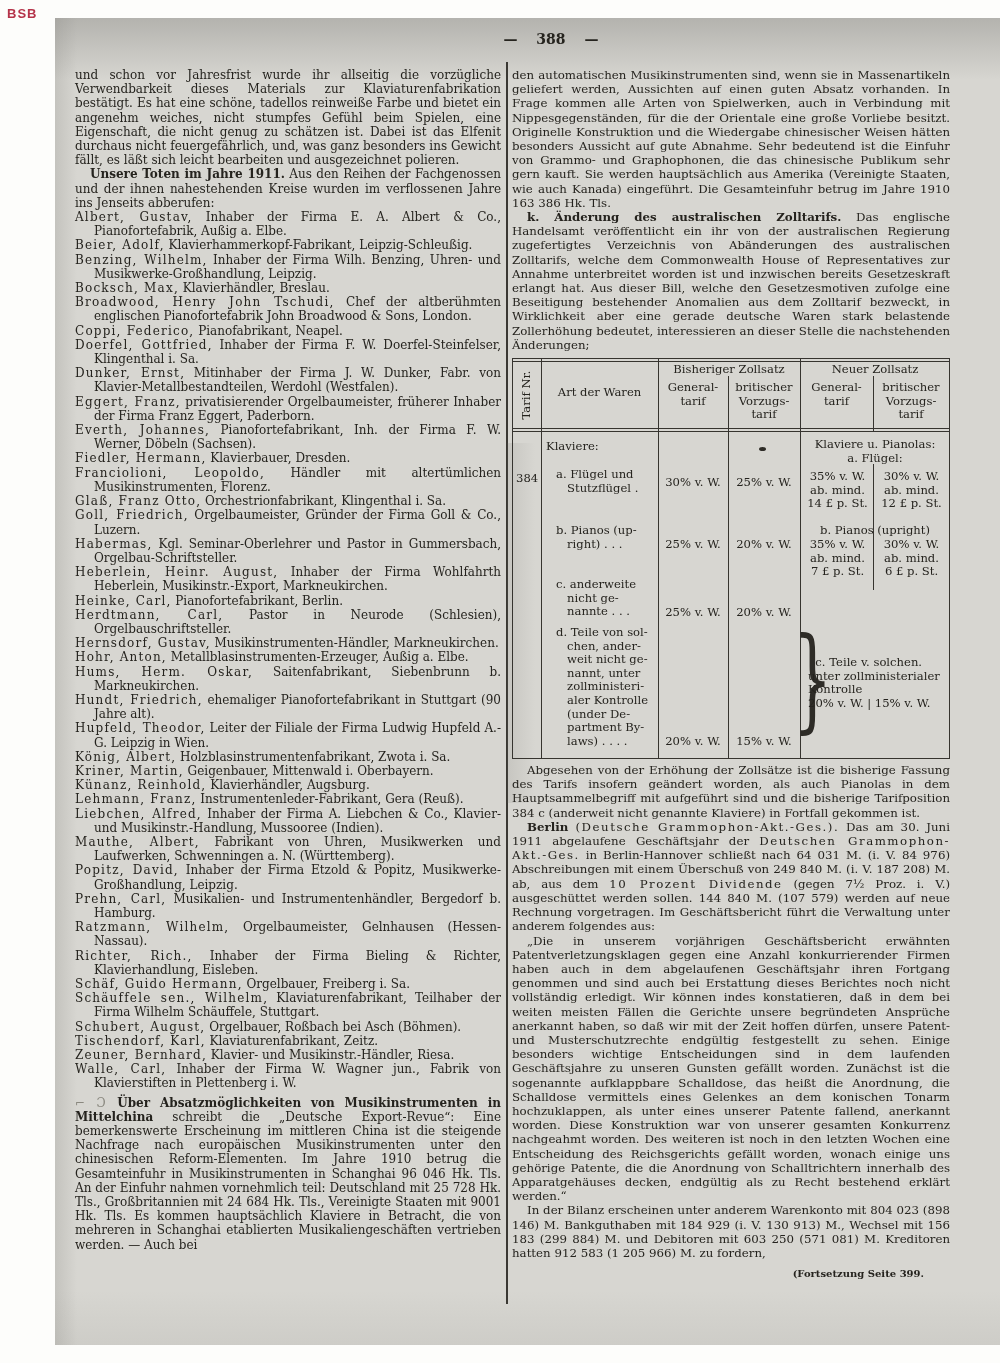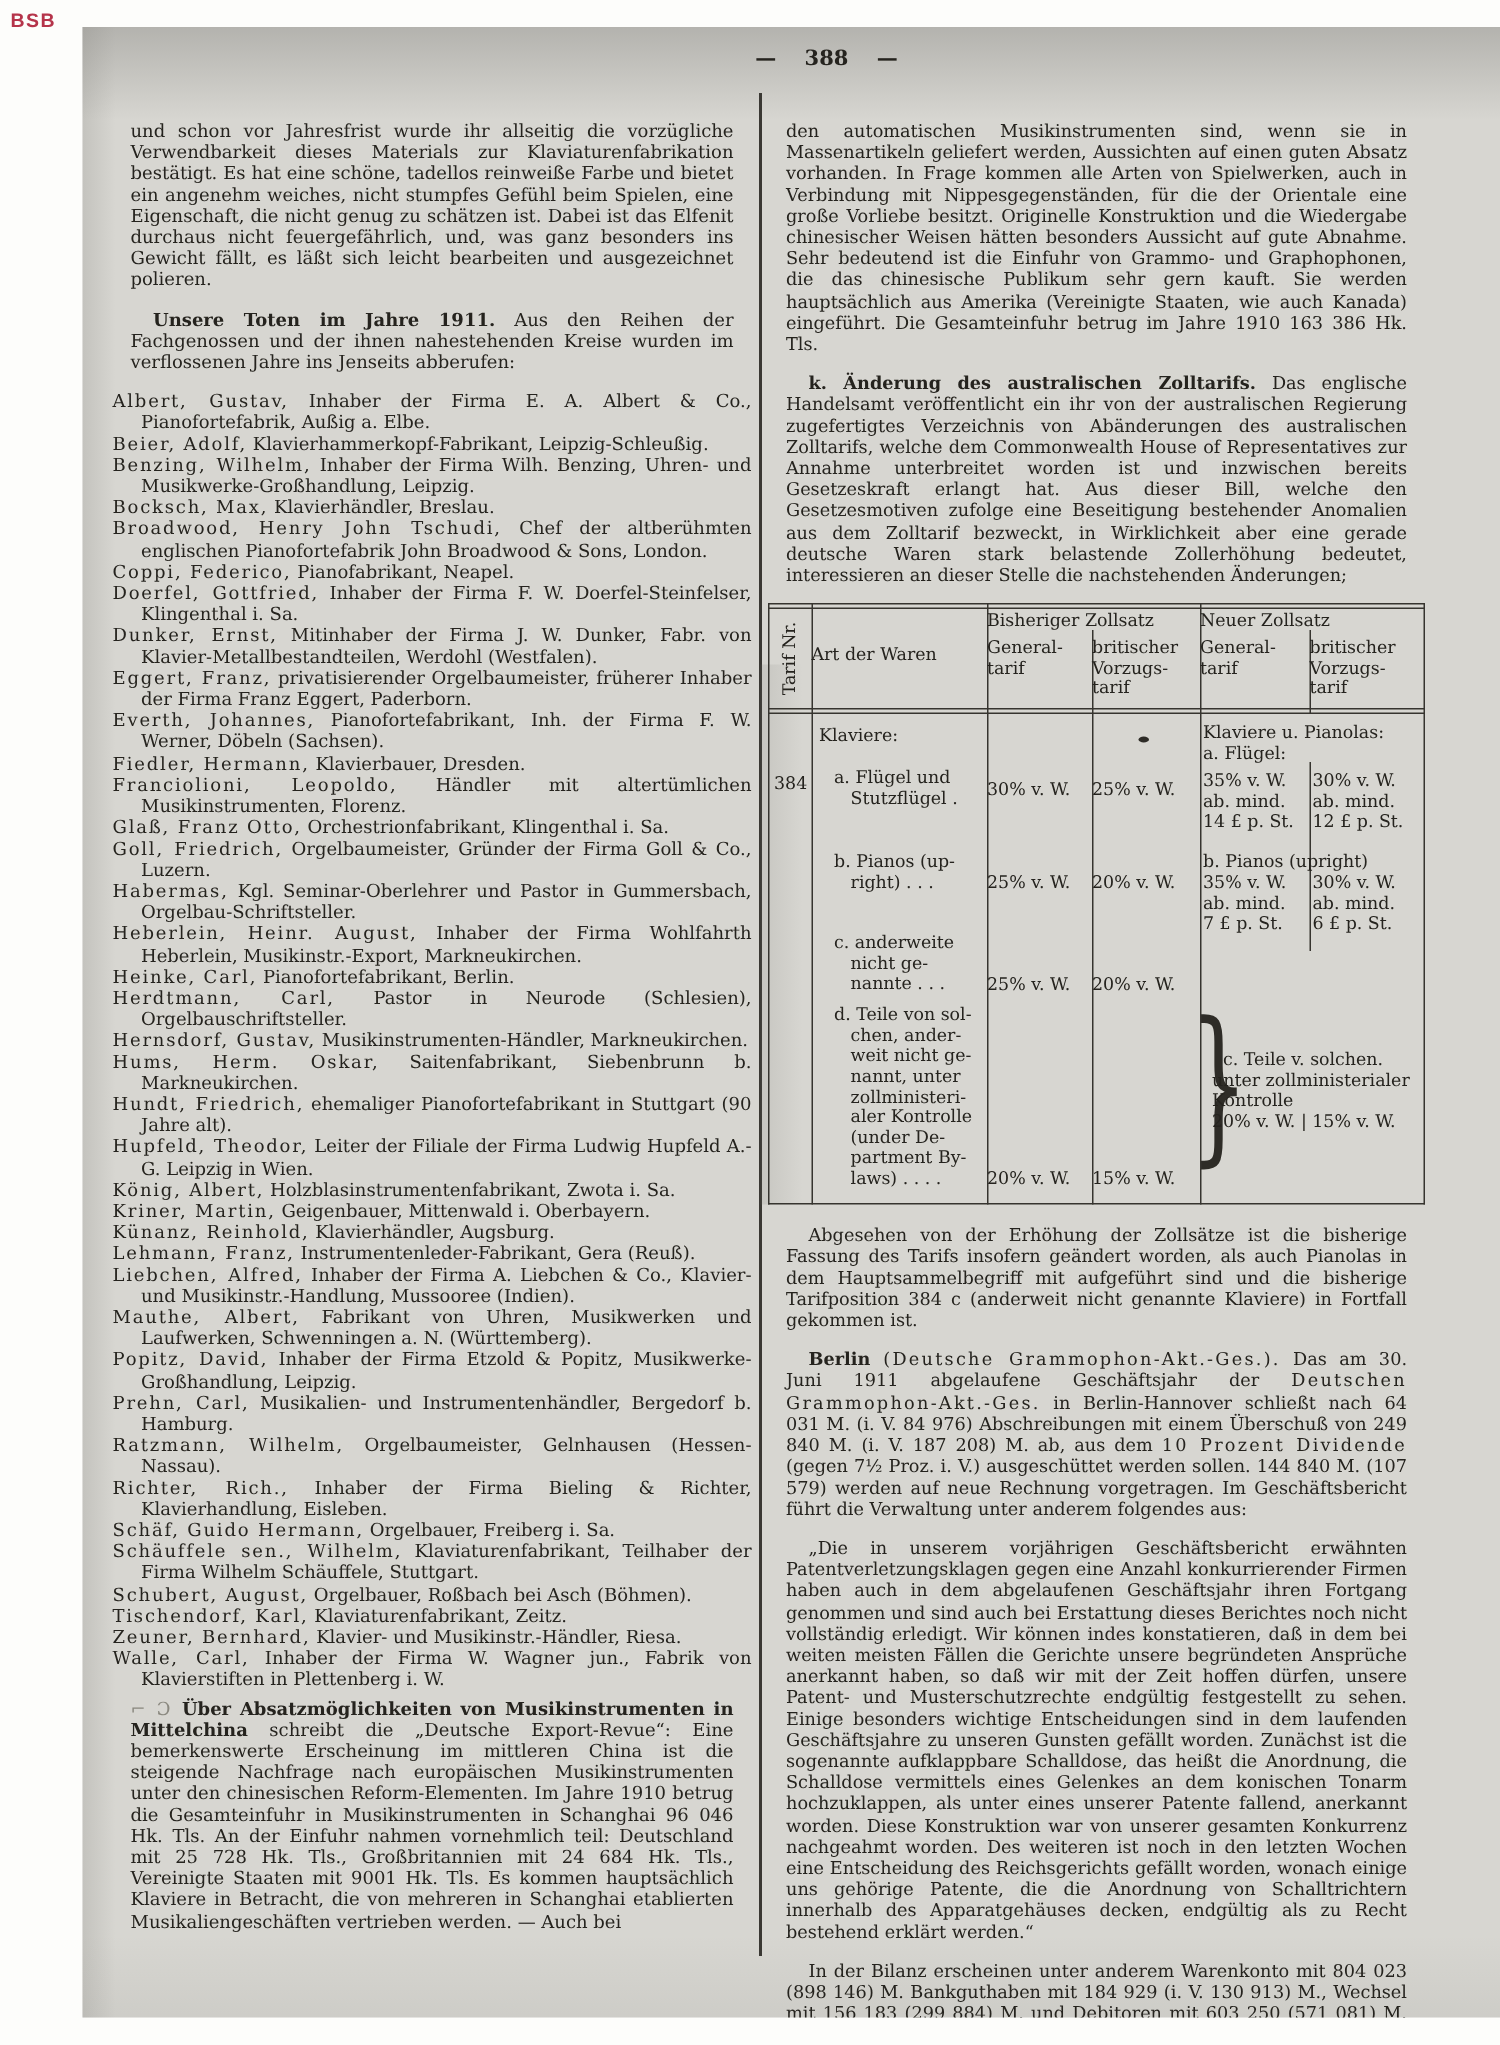--- a/index.html
+++ b/index.html
@@ -15,36 +15,36 @@
       linear-gradient(0deg,rgba(138,137,131,.12),rgba(138,137,131,0) 55px),
       #d7d6d1;}
   .pagenum{position:absolute;left:0;right:0;top:13px;text-align:center;font-size:14px;
        font-weight:bold;word-spacing:14px;}
   .divider{position:absolute;left:451px;top:44px;width:2px;height:1242px;background:#3a3833;}
   .smudge{position:absolute;left:452px;top:425px;width:28px;height:360px;
        background:linear-gradient(90deg,rgba(105,104,98,.15),rgba(105,104,98,0));}
   .col{position:absolute;text-align:justify;}
   .col-left{left:20px;top:50px;width:426px;font-size:12px;line-height:14.2px;}
   .col-right{left:457px;top:50px;width:438px;font-size:11.8px;line-height:14.2px;}
-  p{margin:12px;}
+  p{margin:0;}
   .indent{text-indent:15px;}
   .mt{margin-top:5px;}
   .b{font-weight:bold;}
   .sp{letter-spacing:1.5px;}
   .nm{letter-spacing:1.2px;}
   .pencil{color:#8a887f;letter-spacing:1px;}
   .dlist{margin:0;padding:0;list-style:none;}
   .dlist li{padding-left:19px;text-indent:-19px;}
   
   .ztable{position:relative;width:438px;height:402px;margin:6px 0 3px;font-size:11.6px;
        line-height:13.6px;text-align:left;text-indent:0;}
   .hl{position:absolute;height:1px;background:#36342f;}
   .vl{position:absolute;width:1px;background:#36342f;}
   .tb{position:absolute;white-space:pre-line;}
-  .ctr{}
+  .ctr{text-align:center;}
   .vert{position:absolute;transform:translate(-50%,-50%) rotate(-90deg);white-space:nowrap;}
   .brace{position:absolute;font-size:112px;line-height:150px;transform:scaleX(.55);
        transform-origin:left center;color:#2e2c27;}
   .dot{position:absolute;width:7px;height:4px;border-radius:50%;background:#2e2c27;}
   .fort{text-align:right;font-weight:bold;font-size:10px;margin-top:7px;padding-right:26px;}
 </style>
 </head>
 <body>
 
 <span class="bsb">BSB</span>
@@ -90,20 +90,21 @@
         <li><span class="nm">Habermas,</span><span> Kgl. Seminar-Oberlehrer und Pastor in Gummersbach, Orgelbau-Schriftsteller.</span></li>
 
         <li><span class="nm">Heberlein, Heinr. August,</span><span> Inhaber der Firma Wohlfahrth Heberlein, Musikinstr.-Export, Markneukirchen.</span></li>
 
         <li><span class="nm">Heinke, Carl,</span><span> Pianofortefabrikant, Berlin.</span></li>
 
         <li><span class="nm">Herdtmann, Carl,</span><span> Pastor in Neurode (Schlesien), Orgelbauschriftsteller.</span></li>
 
         <li><span class="nm">Hernsdorf, Gustav,</span><span> Musikinstrumenten-Händler, Markneukirchen.</span></li>
 
+        <li><span class="nm">Hohr, Anton,</span><span> Metallblasinstrumenten-Erzeuger, Außig a. Elbe.</span></li>
 
         <li><span class="nm">Hums, Herm. Oskar,</span><span> Saitenfabrikant, Siebenbrunn b. Markneukirchen.</span></li>
 
         <li><span class="nm">Hundt, Friedrich,</span><span> ehemaliger Pianofortefabrikant in Stuttgart (90 Jahre alt).</span></li>
 
         <li><span class="nm">Hupfeld, Theodor,</span><span> Leiter der Filiale der Firma Ludwig Hupfeld A.-G. Leipzig in Wien.</span></li>
 
         <li><span class="nm">König, Albert,</span><span> Holzblasinstrumentenfabrikant, Zwota i. Sa.</span></li>
 
         <li><span class="nm">Kriner, Martin,</span><span> Geigenbauer, Mittenwald i. Oberbayern.</span></li>

